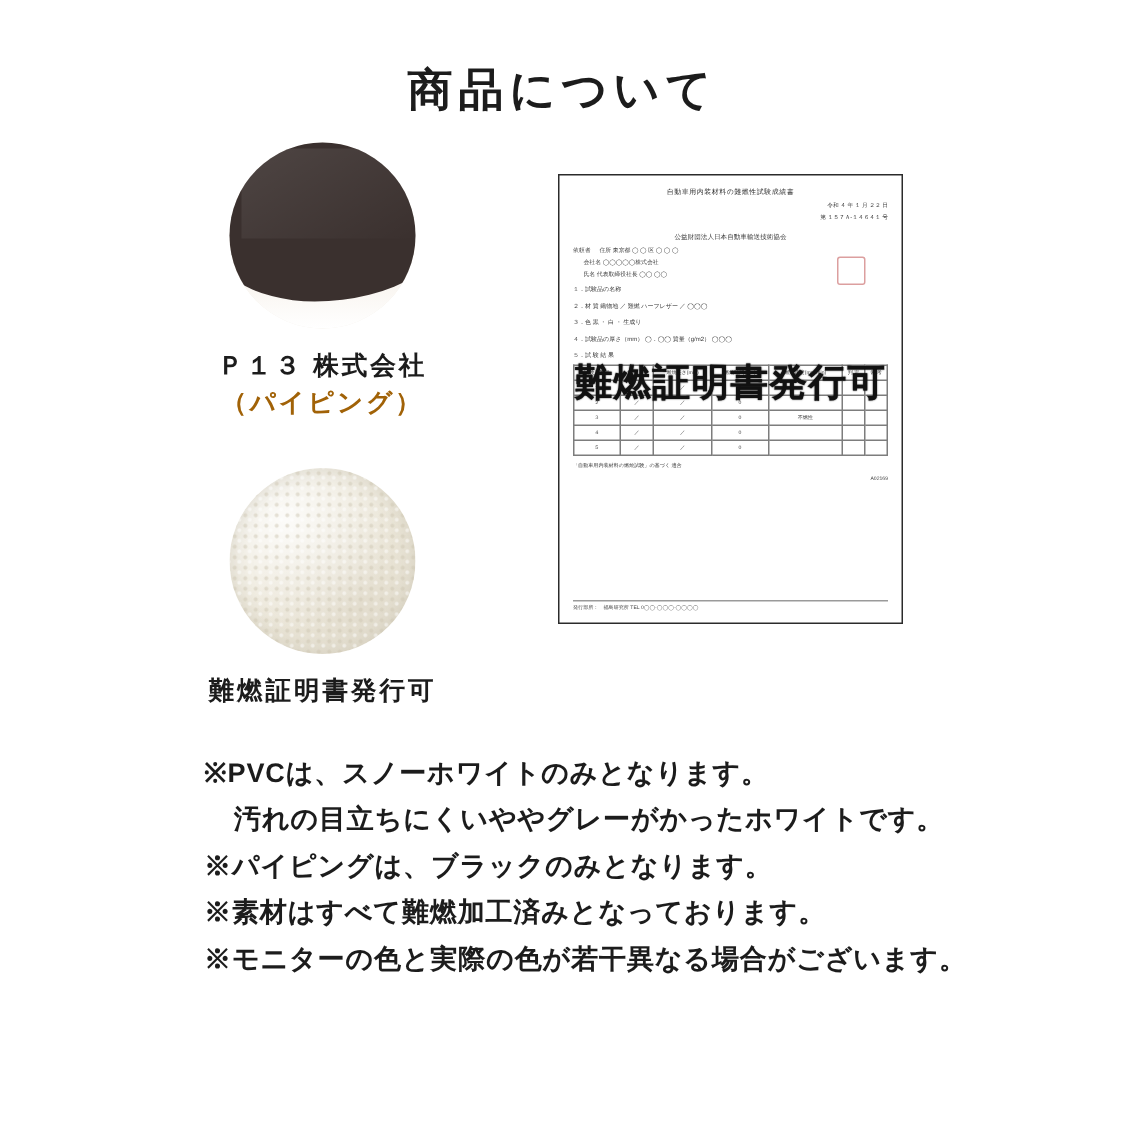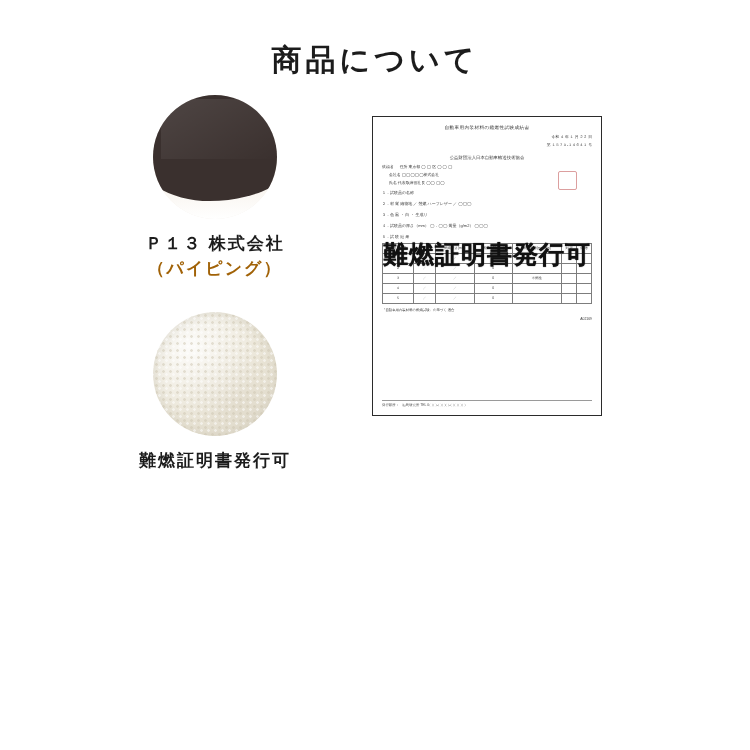--- a/index.html
+++ b/index.html
@@ -355,14 +355,21 @@
     </tbody>
       </table>
 
     <div class="c-foot">「自動車用内装材料の燃焼試験」の基づく   適合</div>
     <div class="c-foot" style="text-align:right">A02169</div>
     <div class="c-bottomline">発行部所：　福島研究所 TEL 0◯◯-◯◯◯-◯◯◯◯</div>
   </div>
 
   <div class="cert-stamp">難燃証明書発行可</div>
 
+  <div class="notes">
+    <div>※PVCは、スノーホワイトのみとなります。</div>
+    <div class="indent">汚れの目立ちにくいややグレーがかったホワイトです。</div>
+    <div>※パイピングは、ブラックのみとなります。</div>
+    <div>※素材はすべて難燃加工済みとなっております。</div>
+    <div>※モニターの色と実際の色が若干異なる場合がございます。</div>
+  </div>
 
 </div>
 
 </body></html>

